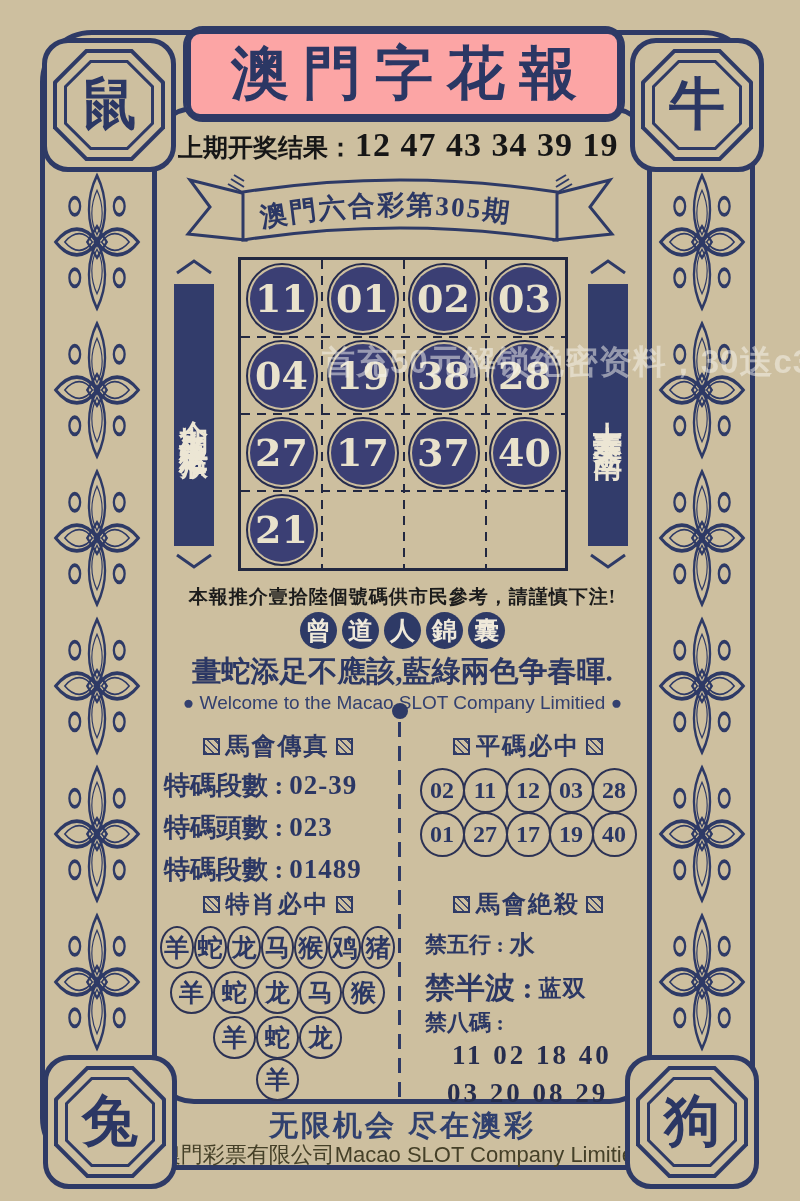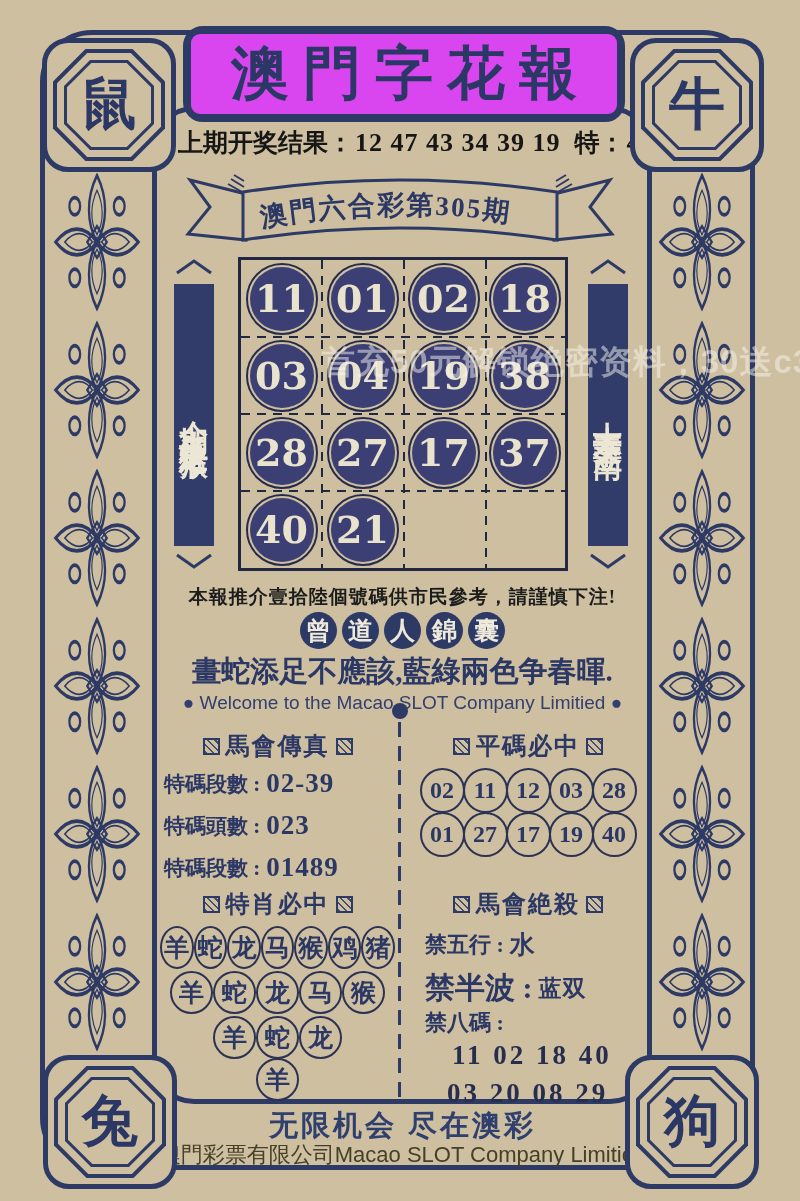--- a/index.html
+++ b/index.html
@@ -18,28 +18,28 @@
   .rsq{width:134px;height:134px;box-sizing:border-box;background:#cdbf9f;
     border:5px solid #2e3a66;border-radius:26px;z-index:3;}
   .oct{width:112px;height:112px;z-index:4;}
   .oct div{position:absolute;clip-path:polygon(29% 0,71% 0,100% 29%,100% 71%,71% 100%,29% 100%,0 71%,0 29%);}
   .oct .o1{inset:0;background:#2e3a66;}
   .oct .o2{inset:4px;background:#cdbf9f;}
   .oct .o3{inset:11px;background:#2e3a66;}
   .oct .o4{inset:14px;background:#cdbf9f;display:flex;align-items:center;justify-content:center;
     font-size:56px;font-weight:bold;color:#2b3764;}
   
-  .title-box{left:183px;top:26px;width:442px;height:96px;box-sizing:border-box;background:#d946ef;
+  .title-box{left:183px;top:26px;width:442px;height:96px;box-sizing:border-box;background:#fca5a5;
     border:3px solid #2e3a66;border-radius:20px;z-index:3;}
   .title-inner{width:100%;height:100%;box-sizing:border-box;border:5px solid #2e3a66;border-radius:14px;
     display:flex;align-items:center;justify-content:center;}
   .title-text{font-size:58px;font-weight:bold;color:#2b3764;letter-spacing:14px;text-indent:14px;}
   .result-line{left:178px;top:126px;width:470px;z-index:2;white-space:nowrap;color:#161616;
     font-weight:bold;font-size:25px;}
-  .result-line .nums{font-size:26px;letter-spacing:1px;margin-left:2px;}
+  .result-line .nums{font-size:34px;letter-spacing:1px;margin-left:2px;}
   .result-line .sp{margin-left:14px;}
   
   .ribbon{left:180px;top:164px;z-index:2;}
   
   .vbar{width:40px;height:262px;background:#323c6b;z-index:2;display:flex;align-items:center;justify-content:center;}
   .vbar span{writing-mode:vertical-rl;text-orientation:upright;font-size:29px;font-weight:bold;
     color:#ece6d4;letter-spacing:5px;}
   .chev{z-index:2;}
   
   .grid{left:238px;top:257px;width:330px;height:314px;box-sizing:border-box;
@@ -68,21 +68,21 @@
   .divider-dot{left:392px;top:703px;width:16px;height:16px;border-radius:50%;background:#2e3a66;z-index:2;}
   .divider{left:398px;top:722px;width:3px;height:376px;z-index:2;
     background:repeating-linear-gradient(to bottom,#2e3a66 0 15px,transparent 15px 24px);}
   
   .sec-head{display:flex;align-items:center;justify-content:center;gap:6px;z-index:2;}
   .sec-head .txt{font-size:24px;font-weight:bold;color:#2b3764;letter-spacing:2px;}
   .hatch{width:17px;height:17px;box-sizing:border-box;border:2px solid #2e3a66;
     background:repeating-linear-gradient(45deg,rgba(46,58,102,.85) 0 2px,transparent 2px 5px);}
   
   .info-row{display:flex;align-items:center;z-index:2;white-space:nowrap;}
-  .info-row .lbl{font-size:21px;font-weight:bold;color:#2b3764;}
+  .info-row .lbl{font-size:26px;font-weight:bold;color:#2b3764;}
   .info-row .val{font-size:27px;font-weight:bold;color:#2b3764;margin-left:6px;letter-spacing:1px;}
   
   .circle-row{display:flex;justify-content:center;z-index:2;}
   .ncirc{width:45px;height:45px;box-sizing:border-box;border:2px solid #2c3254;border-radius:50%;
     display:flex;align-items:center;justify-content:center;margin:0 -1px;
     font-size:24px;font-weight:bold;color:#2b3764;}
   .zcirc{width:43px;height:43px;box-sizing:border-box;border:2px solid #2c3254;border-radius:50%;
     display:flex;align-items:center;justify-content:center;margin:0 0px;
     font-size:25px;font-weight:bold;color:#2b3764;}
   .banned{z-index:2;font-size:27px;font-weight:bold;color:#262d4e;letter-spacing:3px;white-space:nowrap;}
@@ -417,23 +417,20 @@
     <div class="cell">
         <div class="ball">11</div>
       </div>
     <div class="cell">
         <div class="ball">01</div>
       </div>
     <div class="cell">
         <div class="ball">02</div>
       </div>
     <div class="cell">
-        <div class="ball">18</div>
-      </div>
-    <div class="cell">
         <div class="ball">03</div>
       </div>
     <div class="cell">
         <div class="ball">04</div>
       </div>
     <div class="cell">
         <div class="ball">19</div>
       </div>
     <div class="cell">
         <div class="ball">38</div>

